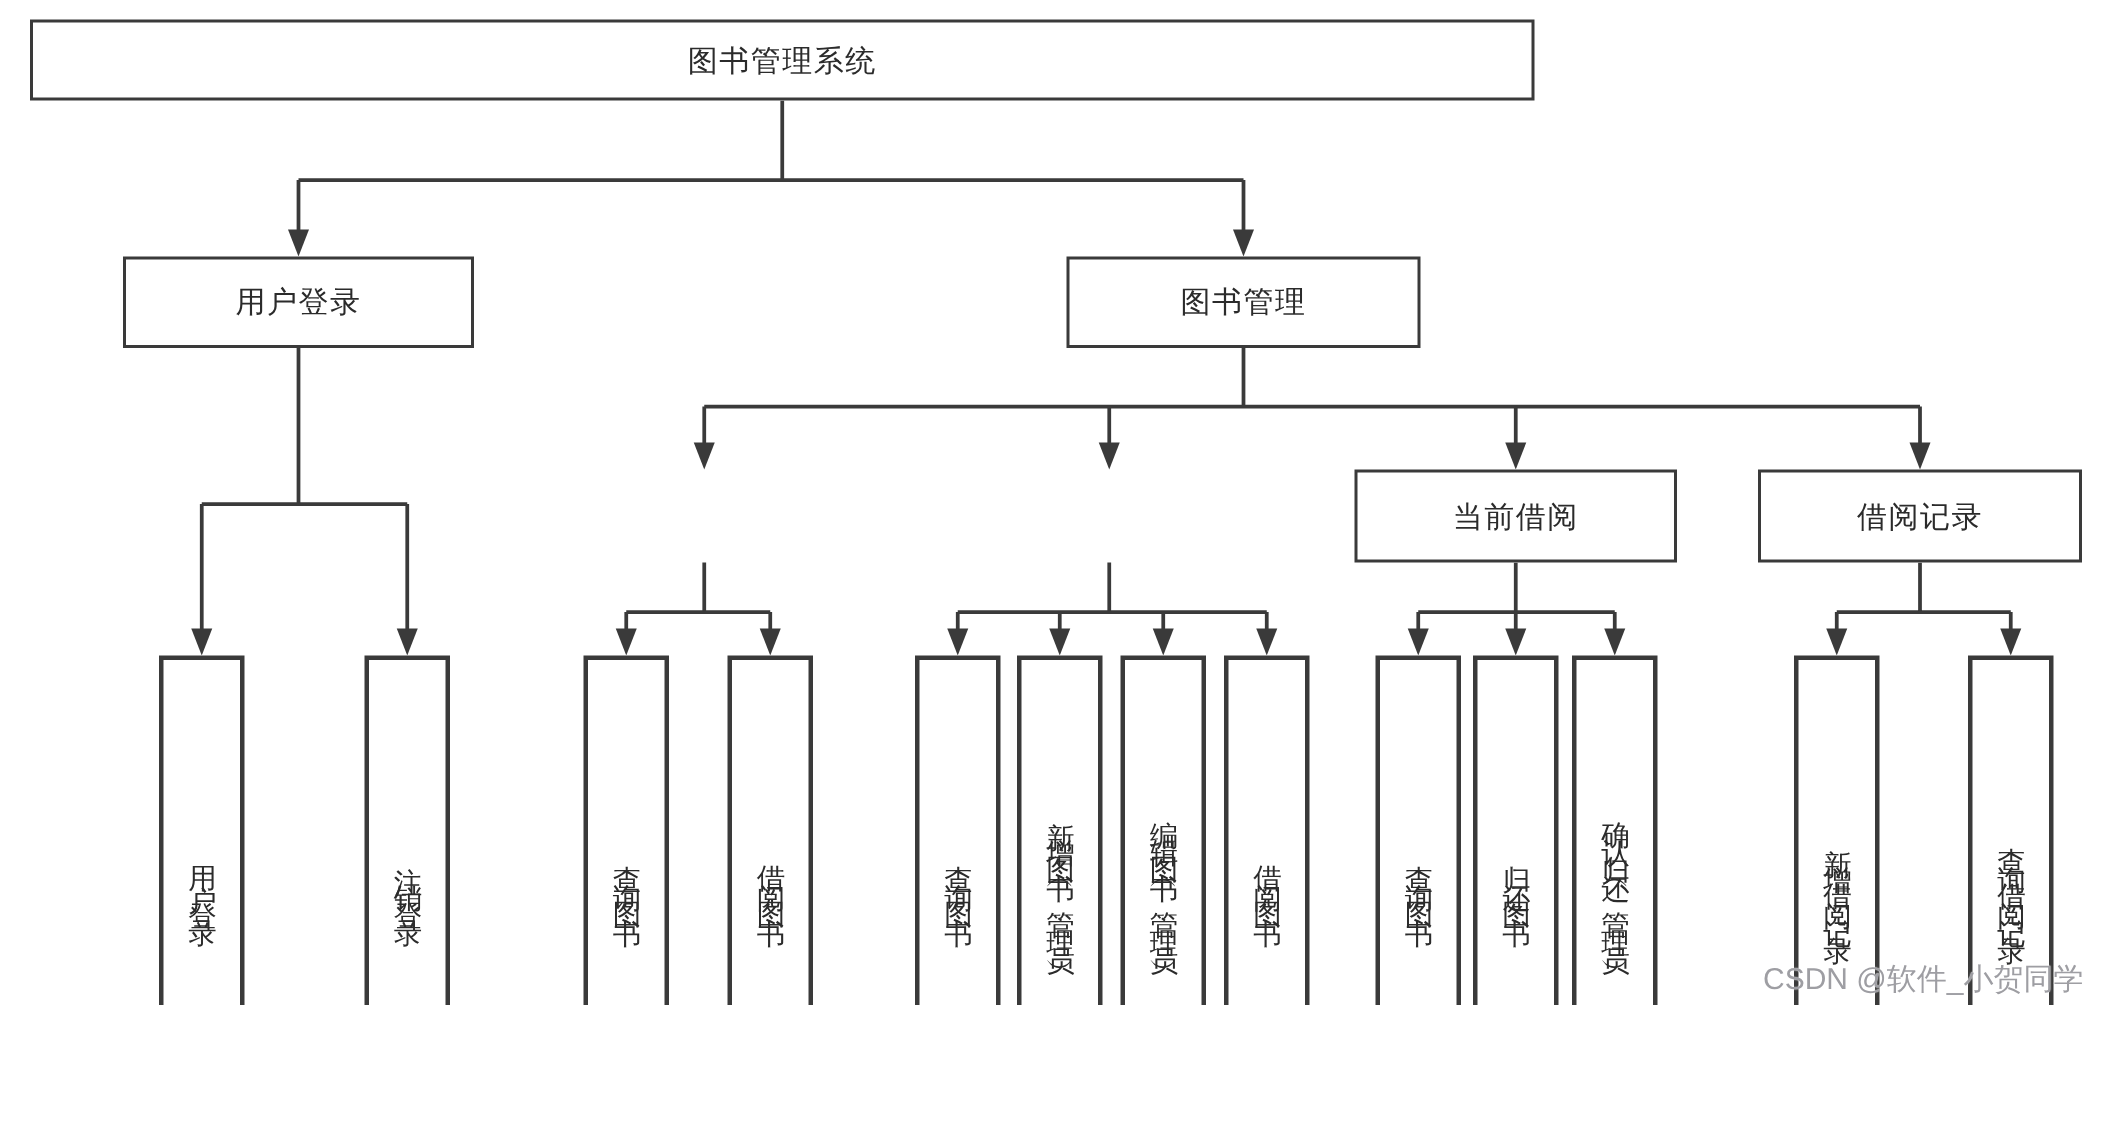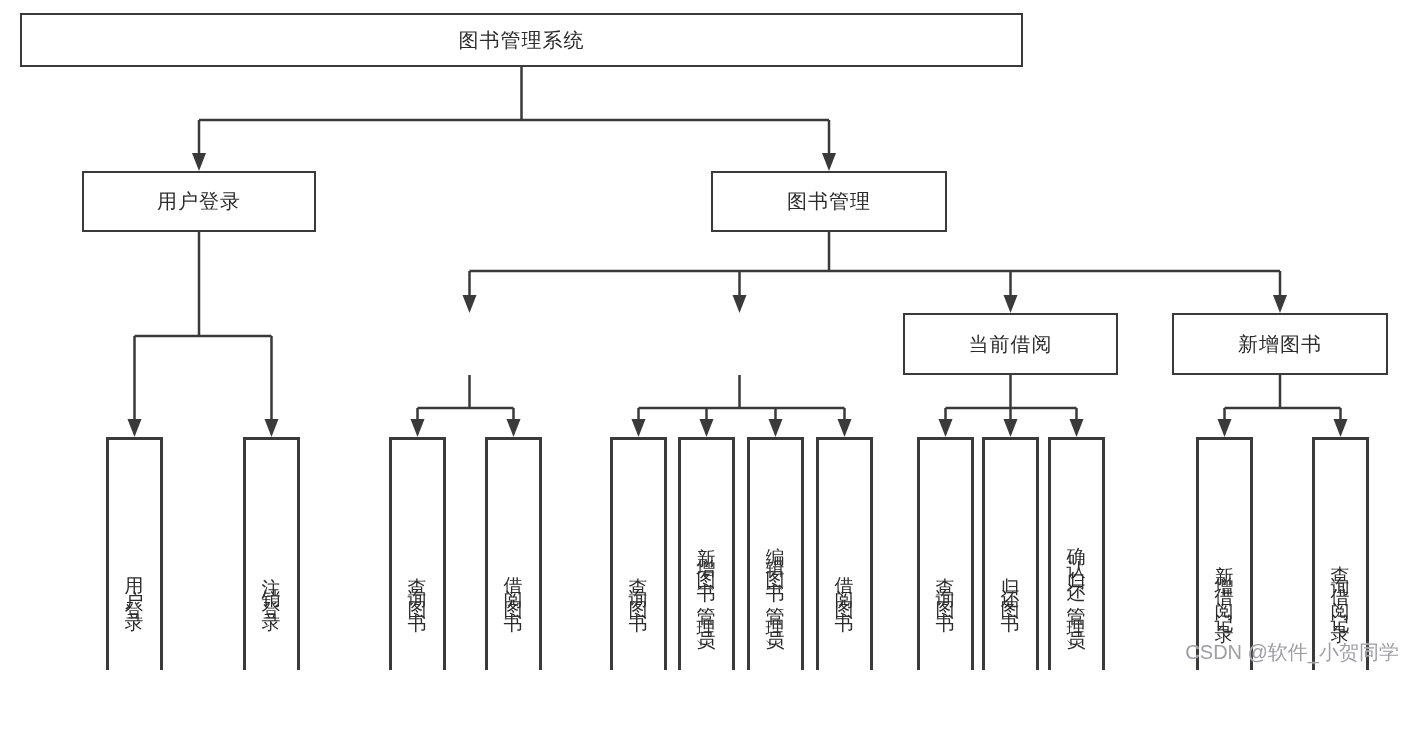--- a/index.html
+++ b/index.html
@@ -38,21 +38,21 @@
   .vbox span {
     writing-mode: vertical-rl;
     text-orientation: mixed;
     font-size: 19px;
     letter-spacing: 12px;
     line-height: 1;
     color: #2b2b2b;
   }
   #watermark {
     position: absolute;
-    right: 6px;
+    right: 16px;
     bottom: 4px;
     z-index: 3;
     font-size: 20px;
     color: #9e9ea3;
     white-space: nowrap;
     text-shadow: 0 0 1px #ffffff;
   }
 </style>
 </head>
 <body>
@@ -119,21 +119,21 @@
     <span>用户登录</span>
   </div>
   <div class="box hbox" style="left:711px; top:171px; width:236px; height:61px">
     <span>图书管理</span>
   </div>
 
   <div class="box hbox" style="left:903px; top:313px; width:215px; height:62px">
     <span>当前借阅</span>
   </div>
   <div class="box hbox" style="left:1172px; top:313px; width:216px; height:62px">
-    <span>新增图书</span>
+    <span>借阅记录</span>
   </div>
 
   <div class="box vbox" style="left:106px; top:437px; width:57px; height:298px">
     <span>用户登录</span>
   </div>
   <div class="box vbox" style="left:243px; top:437px; width:57px; height:298px">
     <span>注销登录</span>
   </div>
 
   <div class="box vbox" style="left:389px; top:437px; width:57px; height:298px">

